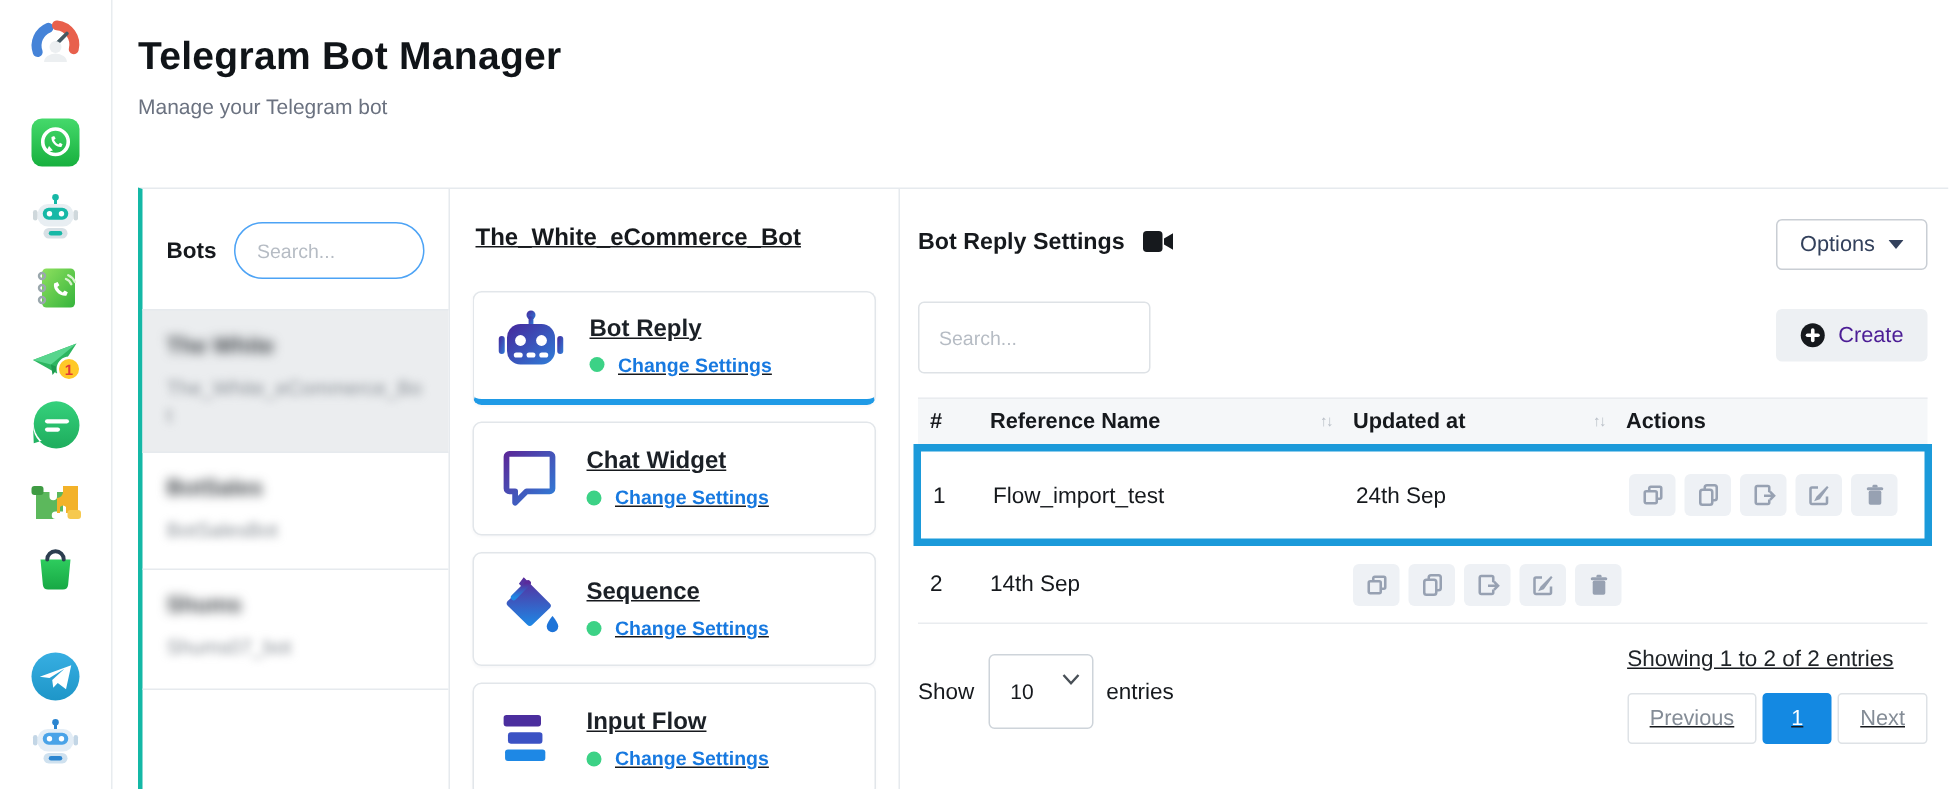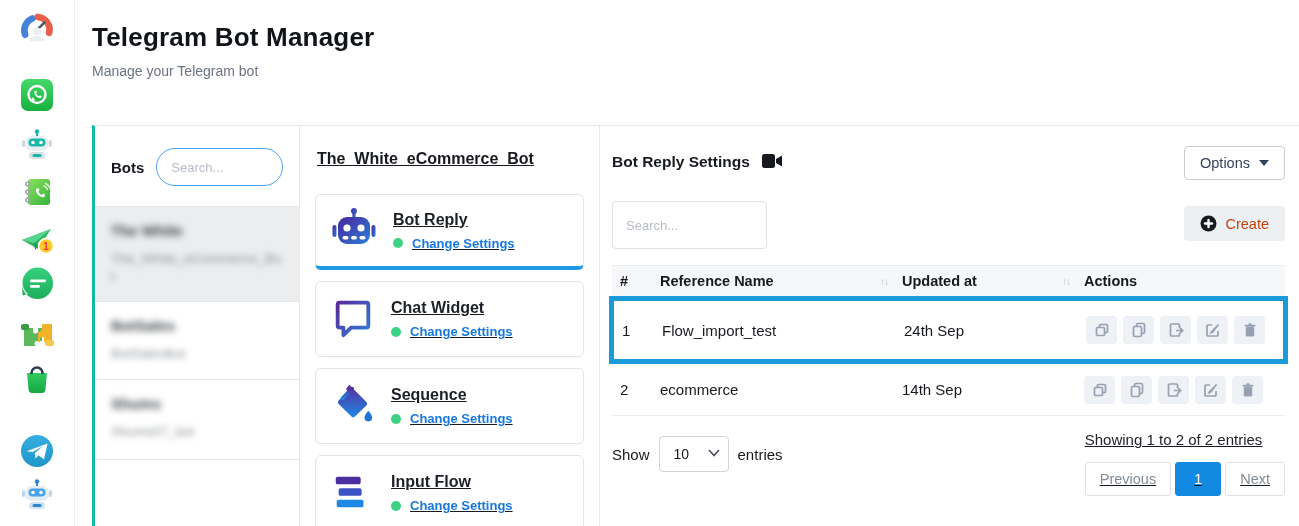--- a/index.html
+++ b/index.html
@@ -56,40 +56,40 @@
   .tbl-title { font-size:15.5px; font-weight:700; }
   .options-btn { display:flex; align-items:center; gap:9px; border:1px solid #c9ced4; background:#fff;
                  border-radius:4px; padding:8px 15px; font-size:14.5px; color:#33415c;
                  font-family:inherit; cursor:pointer; }
   .search-create-row { display:flex; justify-content:space-between; align-items:flex-start; margin-top:21px; }
   .tbl-search { width:155px; height:48px; border:1px solid #dee2e6; border-radius:4px;
                 padding:0 13px; font-size:13px; outline:none; color:#495057; }
   .tbl-search::placeholder { color:#b6bcc4; }
   .create-btn { display:flex; align-items:center; gap:8px; background:#edf0f3; border:none;
                 border-radius:4px; padding:9px 16px; font-size:14.5px; font-weight:400;
-                color:#c2410c; font-family:inherit; cursor:pointer; margin-top:5px; }
+                color:#4c1d95; font-family:inherit; cursor:pointer; margin-top:5px; }
 
   .grid-row { display:grid; grid-template-columns:40px 242px 182px 1fr; align-items:center; }
   .thead { background:#f5f7f9; border-top:1px solid #e9ecef; margin-top:16px;
            padding:7px 0 7px 8px; font-size:14.5px; font-weight:700; }
   .th-flex { display:flex; align-items:center; justify-content:space-between; padding-right:14px; }
   .sort { font-size:10px; color:#b9bfc7; letter-spacing:-1px; font-weight:400; }
 
   .hl-box { border:5px solid #1b9ada; margin:0 -3px; }
   .trow { padding:6px 0 6px 8px; font-size:15px; }
   .trow.inner { min-height:58px; }
   .trow.plain { min-height:52px; border-bottom:1px solid #e9ecef; }
   .actions { display:flex; gap:6px; }
   .act-btn { width:31px; height:28px; background:#eef1f5; border:none; border-radius:4px;
              display:flex; align-items:center; justify-content:center; cursor:pointer; }
 
   .tbl-footer { display:flex; justify-content:space-between; align-items:flex-start; margin-top:15px; }
   .show-wrap { display:flex; align-items:center; gap:9px; font-size:15px; color:#16191d; margin-top:5px; }
   .size-select-wrap { position:relative; }
-  .size-select { appearance:none; -webkit-appearance:none; width:70px; height:36px;
+  .size-select { appearance:none; -webkit-appearance:none; width:70px; height:50px;
                  border:1px solid #ced4da; border-radius:4px; padding:0 24px 0 14px;
                  font-size:14px; color:#16191d; background:#fff; font-family:inherit; }
   .size-caret { position:absolute; right:9px; top:13px; pointer-events:none; }
   .foot-right { display:flex; flex-direction:column; align-items:flex-start; gap:14px;text-decoration:underline; }
   .summary { font-size:15px; color:#212529; }
   .pager { display:flex; gap:4px; }
   .page-btn { border:1px solid #dee2e6; background:#fff; color:#848c96; font-size:14.5px;
               padding:8px 14px; border-radius:3px; font-family:inherit; cursor:pointer; }
   .page-btn.active { background:#1489e2; border-color:#1489e2; color:#fff; min-width:46px; }
 </style>
@@ -430,21 +430,20 @@
                     <rect x="2.5" y="2.8" width="11" height="2" rx="1" fill="#97a1b2"></rect>
                     <rect x="6.3" y="1.2" width="3.4" height="1.8" rx="0.9" fill="#97a1b2"></rect>
                   </svg>
               </button>
             </span>
           </div>
         </div>
 
         <div class="grid-row trow plain">
           <span>2</span>
-          <span>ecommerce</span>
           <span>14th Sep</span>
           <span class="actions">
             <button class="act-btn">
               <svg width="16" height="16" viewBox="0 0 16 16">
                   <rect x="5.5" y="2.5" width="8" height="8" rx="1" fill="none" stroke="#97a1b2" stroke-width="1.7"></rect>
                   <rect x="2.5" y="5.5" width="8" height="8" rx="1" fill="#eef1f5" stroke="#97a1b2" stroke-width="1.7"></rect>
                 </svg>
             </button>
             <button class="act-btn">
               <svg width="16" height="16" viewBox="0 0 16 16">

